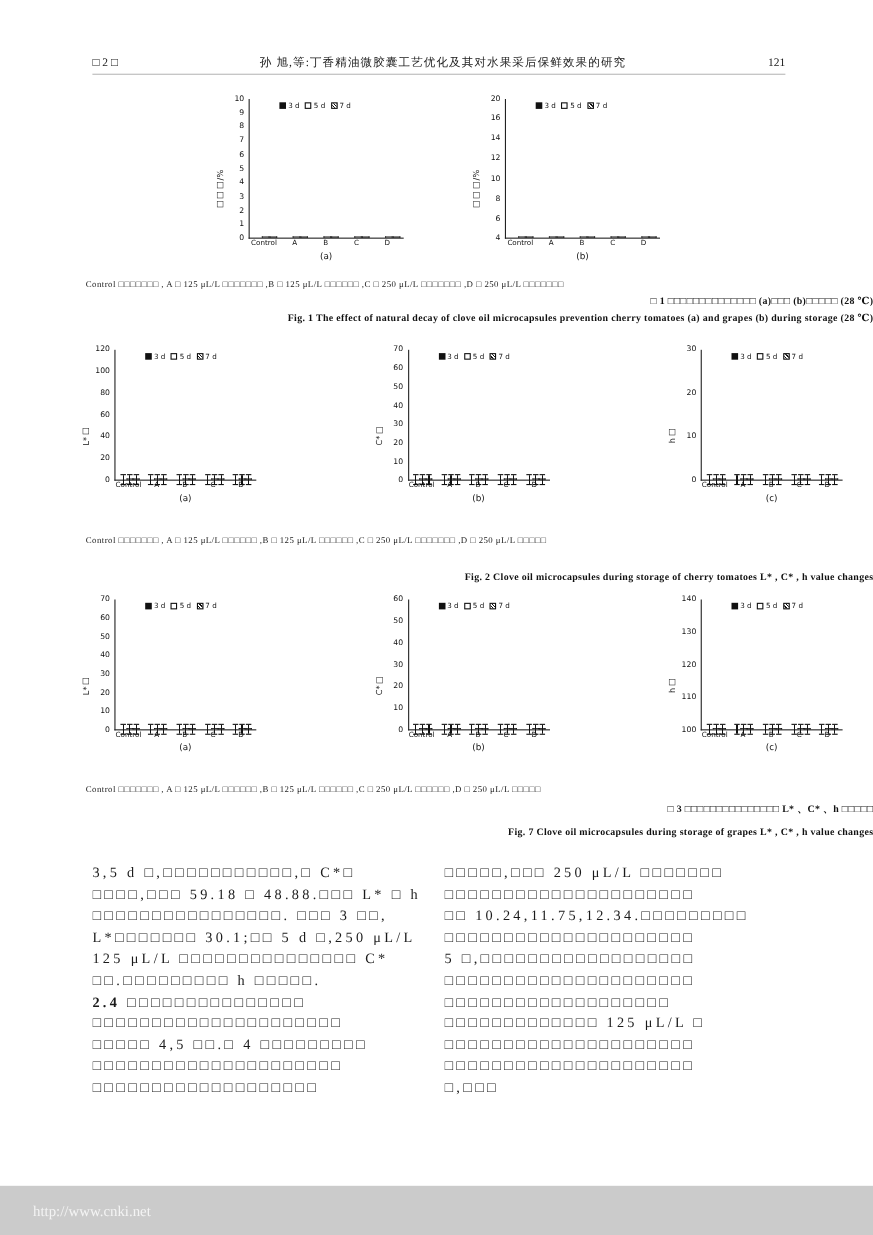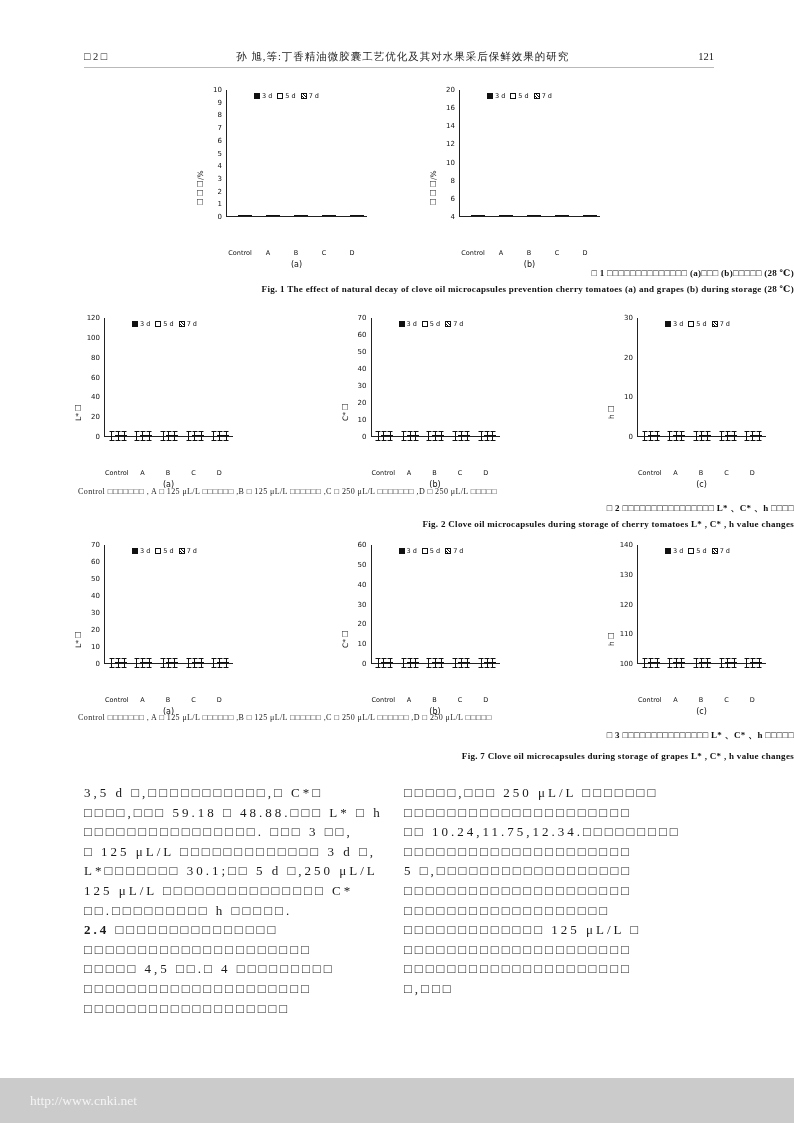--- a/index.html
+++ b/index.html
@@ -33,21 +33,21 @@
   .bar.s1{background:#fff;border:1px solid #111;border-bottom:none;}
   .bar.s2{background:repeating-linear-gradient(45deg,#fff 0,#fff 1.6px,#111 1.6px,#111 2.6px);border:1px solid #111;border-bottom:none;}
   .err{position:absolute;left:50%;top:-5px;transform:translateX(-50%);width:5px;height:8px;border-top:1px solid #111;border-bottom:1px solid #111;
        background:linear-gradient(to right,transparent calc(50% - .5px),#111 calc(50% - .5px),#111 calc(50% + .5px),transparent calc(50% + .5px));}
   .legend{position:absolute;top:2px;left:7px;display:flex;gap:5px;align-items:center;font-size:6.5px;z-index:2;color:#111;margin-left:20px;}
   .lg-item{display:flex;align-items:center;gap:2px;}
   .sw{width:6px;height:6px;display:inline-block;box-sizing:border-box;}
   .sw.s0{background:#111;}
   .sw.s1{background:#fff;border:1px solid #111;}
   .sw.s2{background:repeating-linear-gradient(45deg,#fff 0,#fff 1.2px,#111 1.2px,#111 2.1px);border:1px solid #111;}
-  .xaxis{display:flex;margin-left:20px;font-size:6.5px;color:#111;margin-top:32px;}
+  .xaxis{display:flex;margin-left:20px;font-size:6.5px;color:#111;}
   .big .xaxis{width:140px;}
   .small .xaxis{width:128px;}
   .xtick{flex:1;text-align:center;white-space:nowrap;overflow:hidden;}
   .sublabel{text-align:center;font-size:8px;margin-left:20px;margin-top:3px;color:#111;}
 
   
   .note{position:absolute;left:78px;right:26px;font-size:8px;letter-spacing:.4px;white-space:nowrap;overflow:hidden;color:#222;}
   #fig1-note{top:254px;}
   #fig2-note{top:487px;}
   #fig3-note{top:713px;}
@@ -212,20 +212,21 @@
             <div class="xtick">Control</div>
             <div class="xtick">A</div>
             <div class="xtick">B</div>
             <div class="xtick">C</div>
             <div class="xtick">D</div>
           </div>
           <div class="sublabel">(b)</div>
         </div>
       </div>
   </div>
+  <div class="note" id="fig1-note">Control □□□□□□□ , A □ 125 μL/L □□□□□□□ ,B □ 125 μL/L □□□□□□ ,C □ 250 μL/L □□□□□□□ ,D □ 250 μL/L □□□□□□□</div>
   <div class="cap" id="fig1-cap-cn">□ 1   □□□□□□□□□□□□□□ (a)□□□ (b)□□□□□ (28 ℃)</div>
   <div class="cap" id="fig1-cap-en">Fig. 1   The effect of natural decay of clove oil microcapsules prevention cherry tomatoes (a) and grapes (b) during storage (28 ℃)</div>
 
   <div class="fig-row" id="fig2-row">
     <div class="chart small">
         <div class="ylabel">L*□</div>
         <div class="cmain">
           <div class="prow">
             <div class="yaxis">
               <div class="ytick" style="bottom: 0%;">0</div>
@@ -501,21 +502,20 @@
             <div class="xtick">A</div>
             <div class="xtick">B</div>
             <div class="xtick">C</div>
             <div class="xtick">D</div>
           </div>
           <div class="sublabel">(c)</div>
         </div>
       </div>
   </div>
   <div class="note" id="fig2-note">Control □□□□□□□ , A □ 125 μL/L □□□□□□ ,B □ 125 μL/L □□□□□□ ,C □ 250 μL/L □□□□□□□ ,D □ 250 μL/L □□□□□</div>
-  <div class="cap" id="fig2-cap-cn">□ 2   □□□□□□□□□□□□□□□□ L* 、C* 、h □□□□</div>
   <div class="cap" id="fig2-cap-en">Fig. 2   Clove oil microcapsules during storage of cherry tomatoes L* , C* , h value changes</div>
 
   <div class="fig-row" id="fig3-row">
     <div class="chart small">
         <div class="ylabel">L*□</div>
         <div class="cmain">
           <div class="prow">
             <div class="yaxis">
               <div class="ytick" style="bottom: 0%;">0</div>
               <div class="ytick" style="bottom: 14.2857%;">10</div>
@@ -799,21 +799,20 @@
   </div>
   <div class="note" id="fig3-note">Control □□□□□□□ , A □ 125 μL/L □□□□□□ ,B □ 125 μL/L □□□□□□ ,C □ 250 μL/L □□□□□□ ,D □ 250 μL/L □□□□□</div>
   <div class="cap" id="fig3-cap-cn">□ 3   □□□□□□□□□□□□□□□ L* 、C* 、h □□□□□</div>
   <div class="cap" id="fig3-cap-en">Fig. 7   Clove oil microcapsules during storage of grapes L* , C* , h value changes</div>
 
   <div class="col" id="body-left">
     <div>
         <div class="tline">3,5 d □,□□□□□□□□□□□,□ C*□</div>
         <div class="tline">□□□□,□□□ 59.18 □ 48.88.□□□ L* □ h</div>
         <div class="tline">□□□□□□□□□□□□□□□□. □□□ 3 □□,</div>
-        <div class="tline">□ 125 μL/L □□□□□□□□□□□□□ 3 d □,</div>
         <div class="tline">L*□□□□□□□ 30.1;□□ 5 d □,250 μL/L</div>
         <div class="tline">125 μL/L □□□□□□□□□□□□□□□ C*</div>
         <div class="tline">□□.□□□□□□□□□ h □□□□□.</div>
       </div>
     <div class="tline heading">2.4   □□□□□□□□□□□□□□□</div>
     <div>
         <div class="tline">□□□□□□□□□□□□□□□□□□□□□</div>
         <div class="tline">□□□□□ 4,5 □□.□ 4 □□□□□□□□□</div>
         <div class="tline">□□□□□□□□□□□□□□□□□□□□□</div>
         <div class="tline">□□□□□□□□□□□□□□□□□□□</div>

